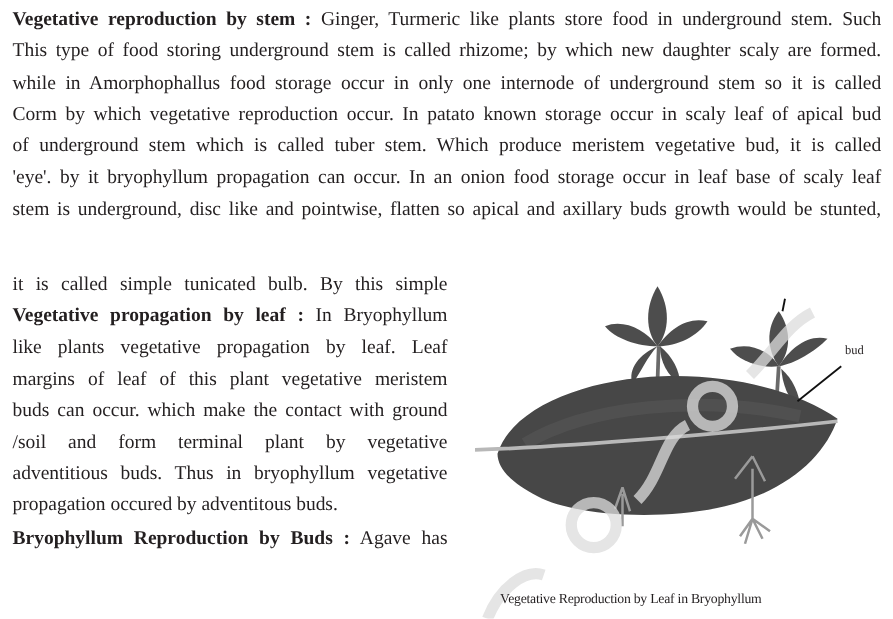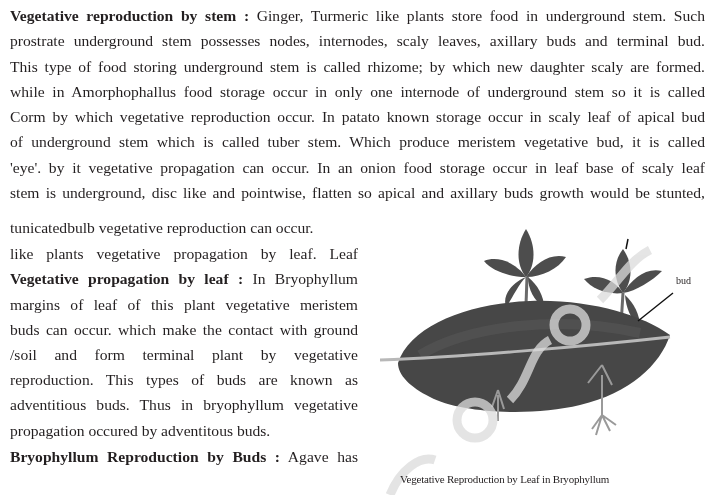--- a/index.html
+++ b/index.html
@@ -16,37 +16,35 @@
   .figure { position: absolute; left: 380px; top: 215px; width: 334px; height: 280px; }
   .caption { position: absolute; left: 400px; top: 473px; font-size: 11px; white-space: nowrap; letter-spacing: -0.2px; }
   .bud-label { position: absolute; left: 676px; top: 275px; font-size: 10px; }
   .watermark { position: absolute; left: 380px; top: 230px; width: 334px; height: 265px; pointer-events: none; }
 </style>
 </head>
 <body>
 
 <div class="top">
   <span class="line"><b>Vegetative reproduction by stem :</b><span> Ginger, Turmeric like plants store food in underground stem. Such</span></span>
-  <span class="line">prostrate underground stem possesses nodes, internodes, scaly leaves, axillary buds and terminal bud.</span>
   <span class="line">This type of food storing underground stem is called rhizome; by which new daughter scaly are formed.</span>
   <span class="line">while in Amorphophallus food storage occur in only one internode of underground stem so it is called</span>
   <span class="line">Corm by which vegetative reproduction occur. In patato known storage occur in scaly leaf of apical bud</span>
   <span class="line">of underground stem which is called tuber stem. Which produce meristem vegetative bud, it is called</span>
-  <span class="line">'eye'. by it vegetative propagation can occur. In an onion food storage occur in leaf base of scaly leaf</span>
+  <span class="line">'eye'. by it bryophyllum propagation can occur. In an onion food storage occur in leaf base of scaly leaf</span>
   <span class="line">stem is underground, disc like and pointwise, flatten so apical and axillary buds growth would be stunted,</span>
 </div>
 
 <div class="left">
-  <span class="line last" style="margin-bottom:1px">tunicatedbulb vegetative reproduction can occur.</span>
+  <span class="line">it is called simple tunicated bulb. By this simple</span>
+  <span class="line"><b>Vegetative propagation by leaf :</b><span> In Bryophyllum</span></span>
   <span class="line">like plants vegetative propagation by leaf. Leaf</span>
-  <span class="line"><b>Vegetative propagation by leaf :</b><span> In Bryophyllum</span></span>
   <span class="line">margins of leaf of this plant vegetative meristem</span>
   <span class="line">buds can occur. which make the contact with ground</span>
   <span class="line">/soil and form terminal plant by vegetative</span>
-  <span class="line">reproduction. This types of buds are known as</span>
   <span class="line">adventitious buds. Thus in bryophyllum vegetative</span>
   <span class="line last" style="margin-bottom:1px">propagation occured by adventitous buds.</span>
   <span class="line"><b>Bryophyllum Reproduction by Buds :</b><span> Agave has</span></span>
 </div>
 
 <svg class="figure" viewBox="0 0 334 280" width="334" height="280">
 
   <g fill="#4d4d4d">
     <line x1="147" y1="62" x2="146" y2="90" stroke="#6a6a6a" stroke-width="3"></line>
     <path d="M146 62 C136 50 136 30 146 14 C156 30 156 50 146 62Z"></path>

